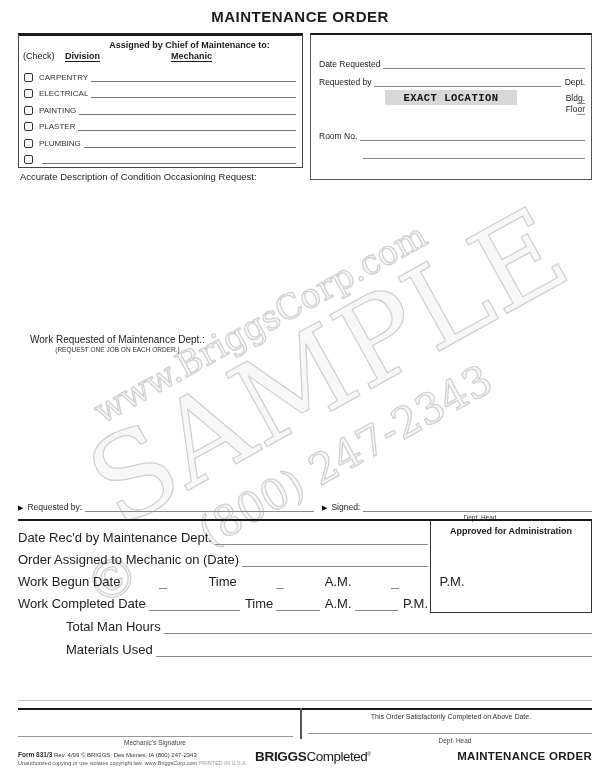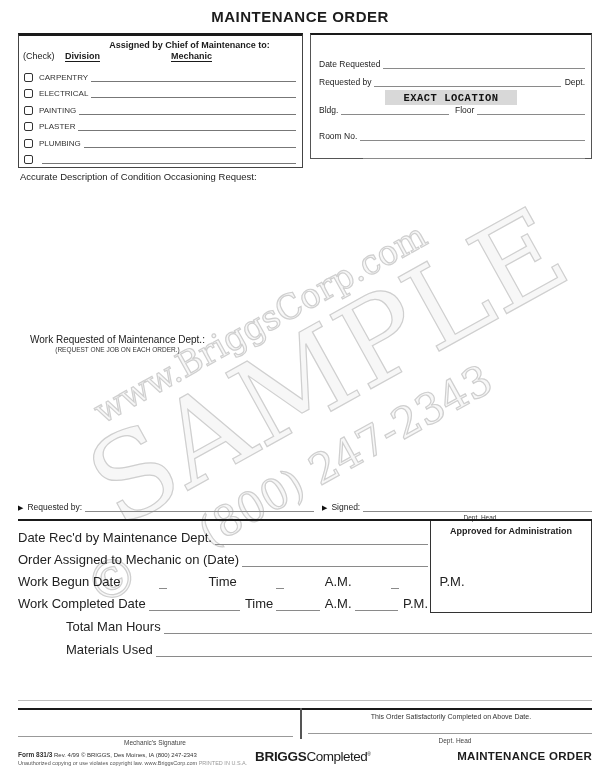--- a/index.html
+++ b/index.html
@@ -27,21 +27,21 @@
   .division-lbl { position:absolute; left:46px; top:0; font-weight:bold; border-bottom:1.5px solid #1a1a1a; }
   .mechanic-lbl { position:absolute; left:152px; top:0; font-weight:bold; border-bottom:1.5px solid #1a1a1a; }
   .cb-rows { position:absolute; left:5px; right:6px; top:31px; bottom:3px;
     display:flex; flex-direction:column; justify-content:space-between; }
   .cb-row { display:flex; align-items:flex-end; height:15px; }
   .cb { width:9px; height:9px; border:1.3px solid #333; border-radius:2px; background:#fff;
     margin-right:6px; margin-bottom:0px; flex:none; }
   .cb-row .lbl { font-size:8px; color:#333; }
   .cb-row .ln { border-bottom-color:#777; }
 
-  .req-box { left:310px; top:33px; width:282px; height:126px;
+  .req-box { left:310px; top:33px; width:282px; height:147px;
     border:1px solid #555; border-top:2.5px solid #1a1a1a; }
   .req-box .row { position:absolute; left:8px; right:6px; height:14px; font-size:8.5px; }
   .loc-bar-wrap { position:absolute; left:0; right:0; top:53px; text-align:center;font-family:Liberation Mono, monospace; }
   .loc-bar { display:inline-block; background:#d8d8d8; color:#111; font-weight:bold;
     font-size:10.5px; letter-spacing:.5px; padding:2px 18px 1px; }
 
   
   .descr { left:20px; top:171px; font-size:9.5px; color:#222; }
 
   
@@ -157,21 +157,21 @@
       <span class="ln"></span>
     </div>
     <div class="row" style="top:38px;">
       <span class="lbl">Requested by</span>
       <span class="ln"></span>
       <span class="lbl" style="margin-left:4px;">Dept.</span>
     </div>
     <div class="loc-bar-wrap">
       <span class="loc-bar">EXACT LOCATION</span>
     </div>
-    <div class="row" style="top:66px;">
+    <div class="row" style="top:58px;flex-direction:column;">
       <span class="lbl">Bldg.</span>
       <span class="ln"></span>
       <span class="lbl" style="margin-left:6px;">Floor</span>
       <span class="ln"></span>
     </div>
     <div class="row" style="top:92px;">
       <span class="lbl">Room No.</span>
       <span class="ln"></span>
     </div>
     <div class="row" style="top:110px; left:52px;">

